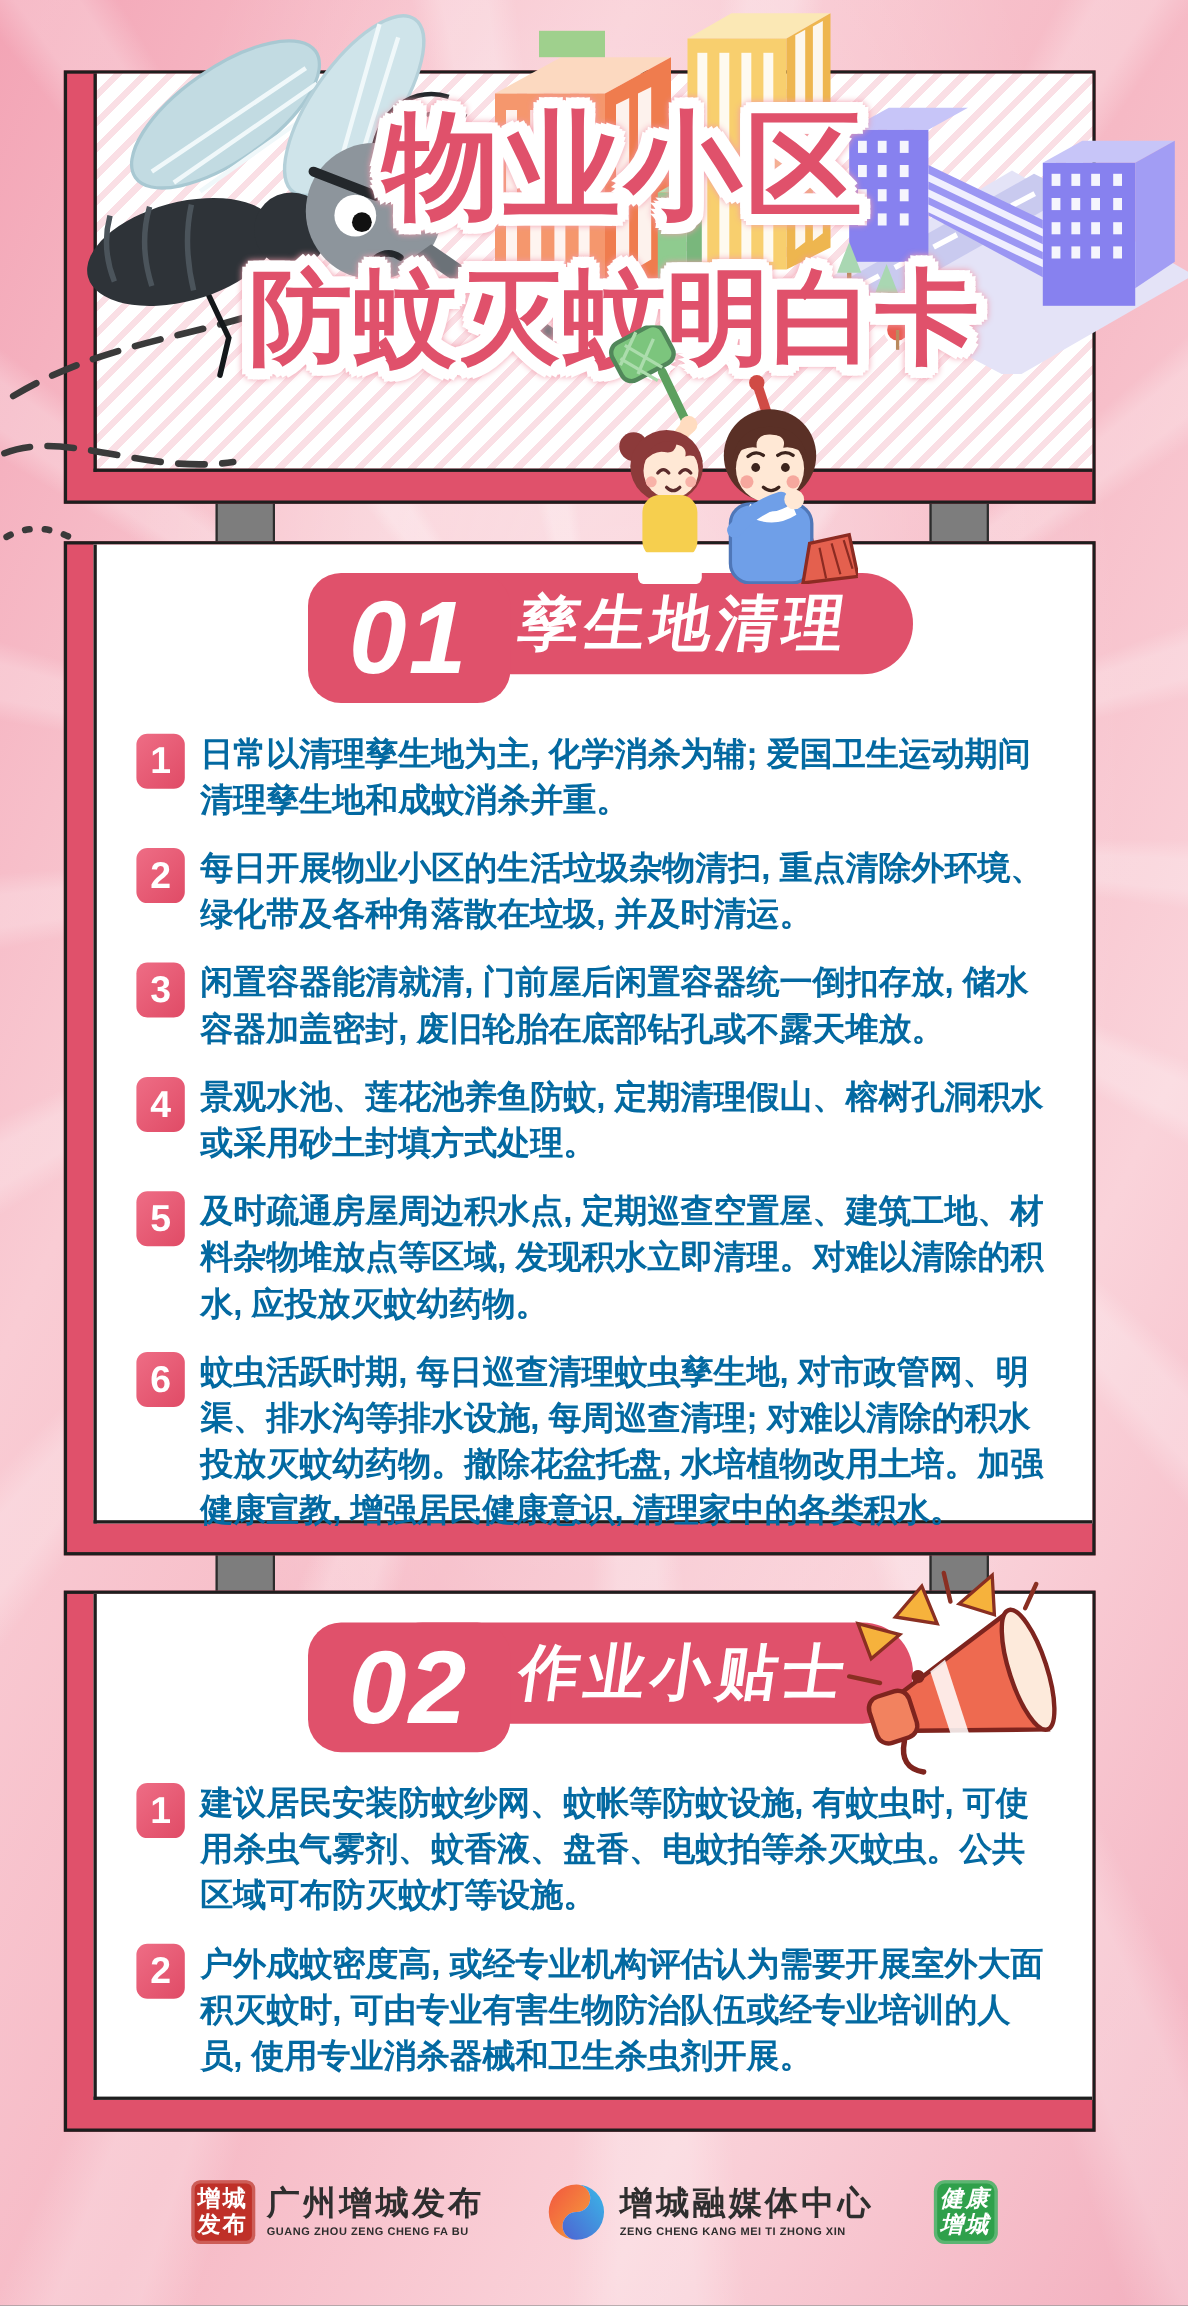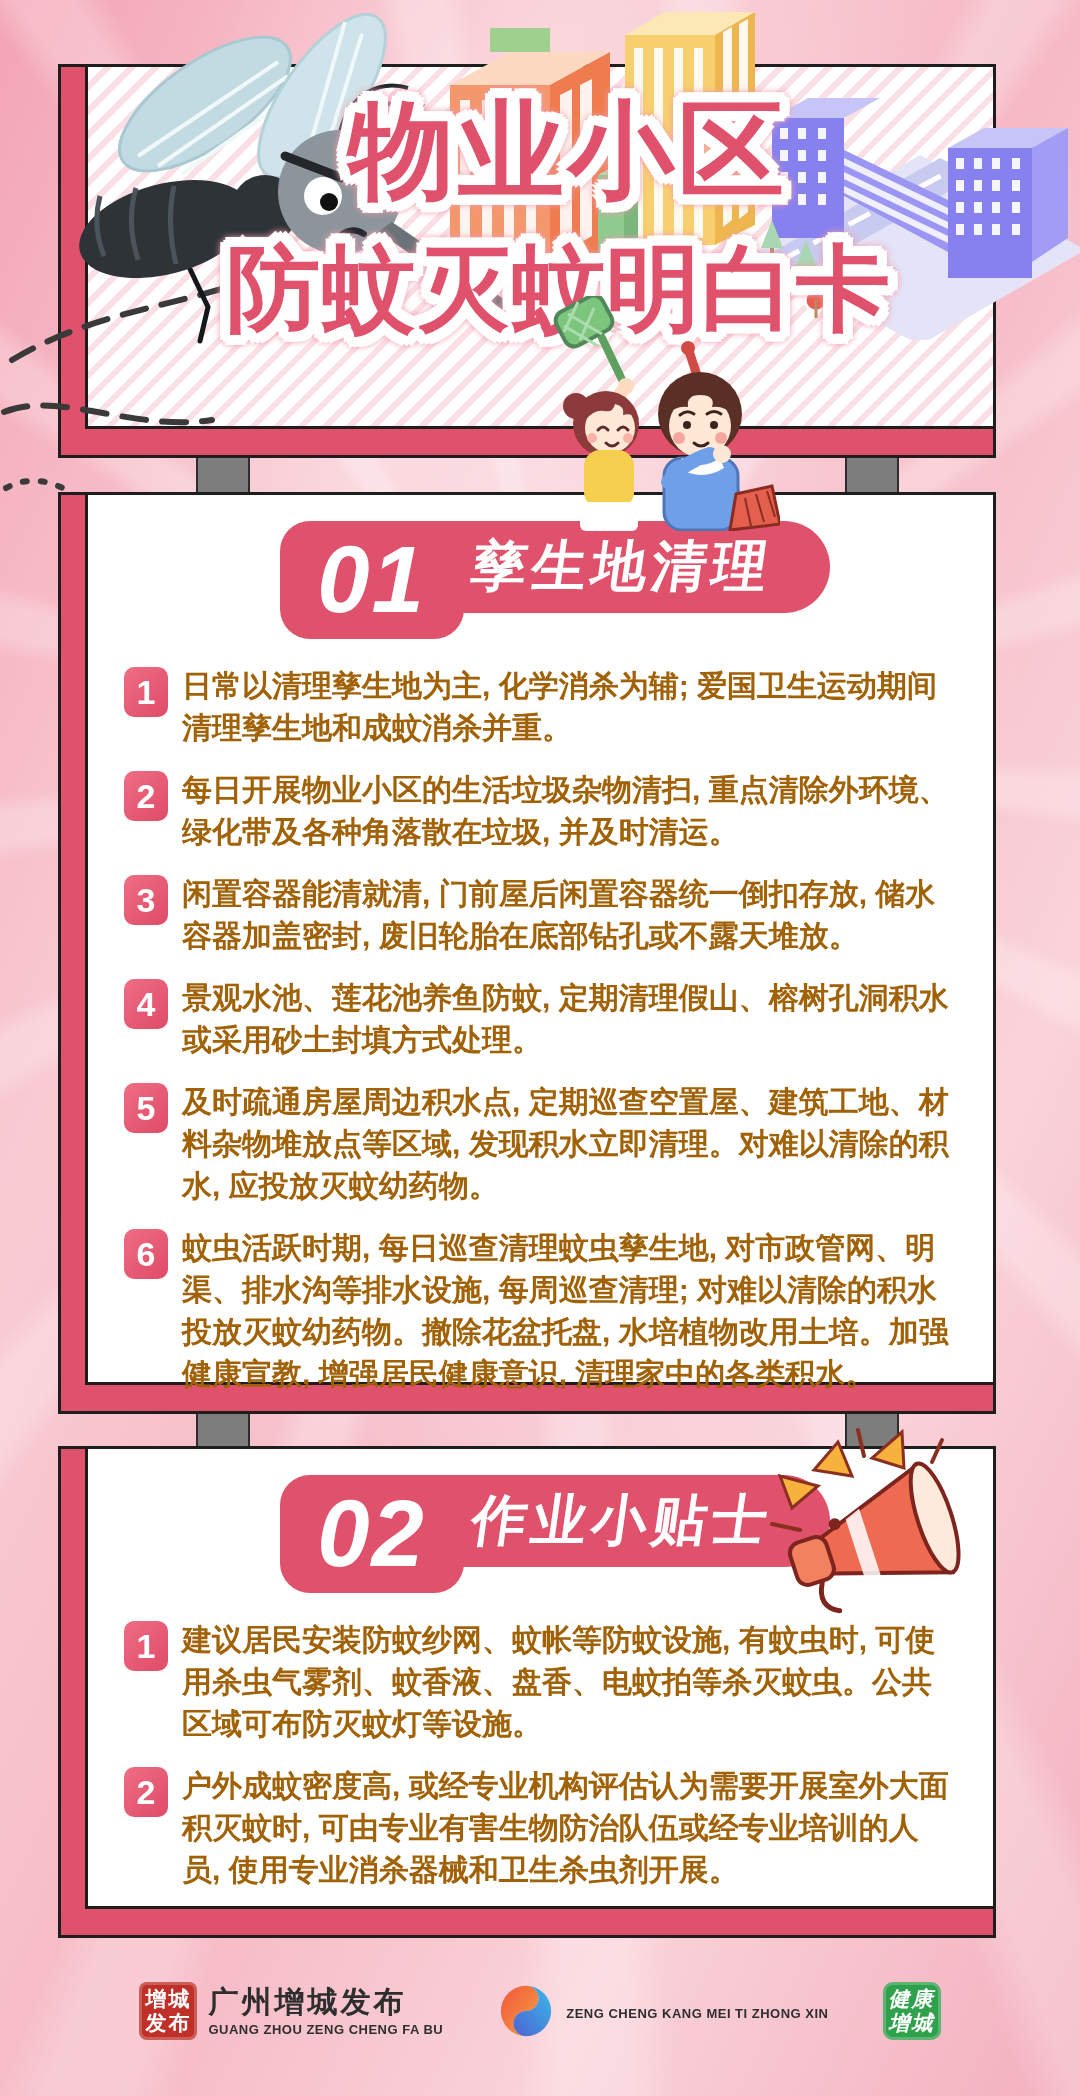--- a/index.html
+++ b/index.html
@@ -50,41 +50,41 @@
   }
   .sec-title{color:#fff;font-size:55px;font-weight:900;letter-spacing:5px;transform:skewX(-8deg);}
   
   .items{margin:26px 40px 0 36px;}
   .item{display:flex;align-items:flex-start;margin-bottom:20px;}
   .item-num{
     flex:0 0 44px;height:50px;margin:2px 14px 0 0;border-radius:10px;
     background:linear-gradient(135deg,#ee6d85,#e04b66);
     color:#fff;font-weight:800;font-size:34px;display:flex;align-items:center;justify-content:center;
   }
-  .item-text{font-size:30px;line-height:1.4;font-weight:700;color:#a16207;}
+  .item-text{font-size:30px;line-height:1.4;font-weight:700;color:#0369a1;}
   
   .illus{position:absolute;}
   #buildings{left:420px;top:0;z-index:2;}
   #flight{left:0;top:240px;z-index:2;}
   #mosquito{left:40px;top:4px;z-index:3;}
   #kids{left:540px;top:296px;z-index:5;}
   #megaphone{left:752px;top:1424px;z-index:5;}
   
   .footer{position:absolute;left:0;right:0;top:1982px;z-index:2;display:flex;justify-content:center;align-items:center;gap:54px;}
   .logo{display:flex;align-items:center;gap:11px;}
   .logo-seal{
     width:58px;height:58px;border-radius:8px;color:#fff;
     display:flex;flex-direction:column;align-items:center;justify-content:center;
     font-size:21px;font-weight:900;line-height:1.15;letter-spacing:2px;
     box-shadow:inset 0 0 0 3px rgba(255,255,255,.22);
   }
   .seal-red{background:#bf3028;}
   .seal-green{background:#2fa04b;border-radius:10px;font-style:italic;}
   .logo-cn{font-size:30px;font-weight:900;color:#2e2e2e;letter-spacing:3px;line-height:1.1;}
-  .logo-en{font-size:13px;font-weight:700;color:#2e2e2e;letter-spacing:.5px;margin-top:4px;white-space:nowrap;}
+  .logo-en{font-size:10px;font-weight:700;color:#2e2e2e;letter-spacing:.5px;margin-top:4px;white-space:nowrap;}
 </style>
 </head>
 <body>
 
 <div class="canvas">
   <div class="rays"></div>
 
   <div class="post" style="left:196px;top:438px;"></div>
   <div class="post" style="left:845px;top:438px;"></div>
   <div class="post" style="left:196px;top:1396px;"></div>
@@ -341,20 +341,21 @@
           </linearGradient>
           <linearGradient id="gc" x1="1" y1="0" x2="0" y2="1">
             <stop offset="0" stop-color="#39b9e8"></stop>
               <stop offset="1" stop-color="#4e63d2"></stop>
           </linearGradient>
         </defs>
         <path d="M30,4 A26,26 0 0,0 30,56 A13,13 0 0,1 30,30 A13,13 0 0,0 30,4 Z" fill="url(#gw)"></path>
         <path d="M30,56 A26,26 0 0,0 30,4 A13,13 0 0,1 30,30 A13,13 0 0,0 30,56 Z" fill="url(#gc)"></path>
       </svg>
       <div class="logo-text">
+        <div class="logo-cn">增城融媒体中心</div>
         <div class="logo-en">ZENG CHENG KANG MEI TI ZHONG XIN</div>
       </div>
     </div>
     <div class="logo">
       <div class="logo-seal seal-green">
         <span>健康</span>
         <span>增城</span>
       </div>
     </div>
   </div>

